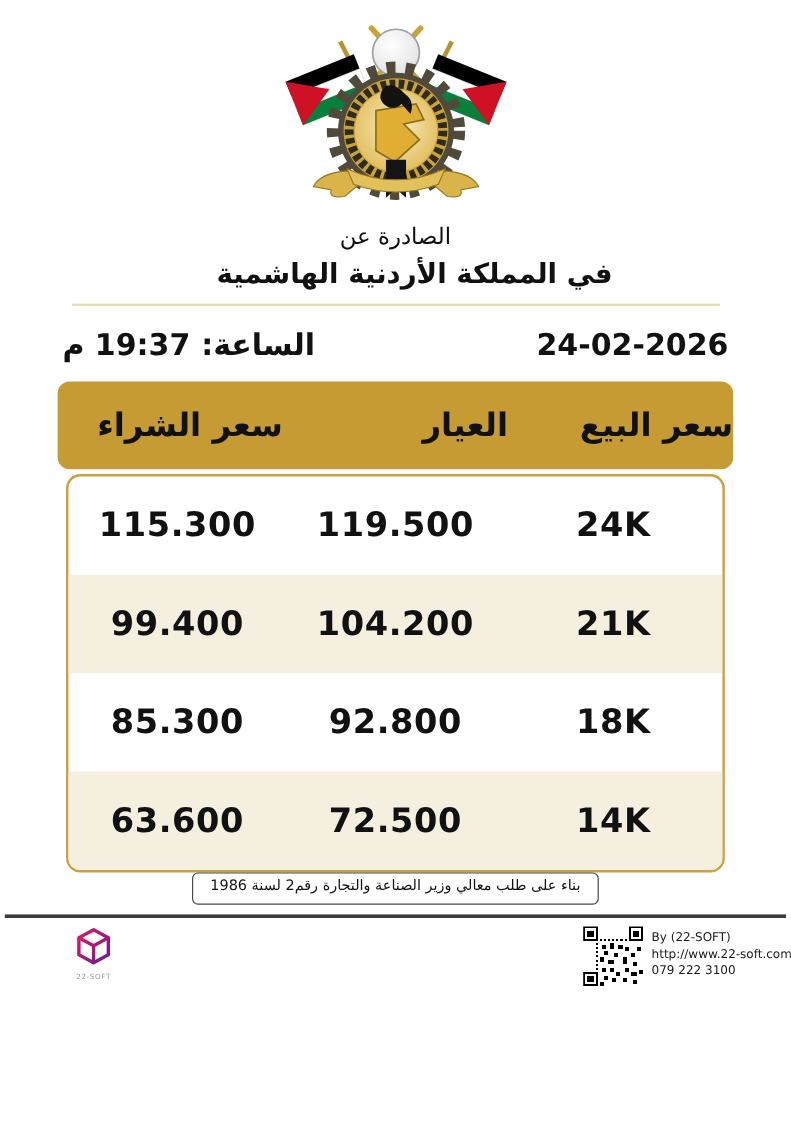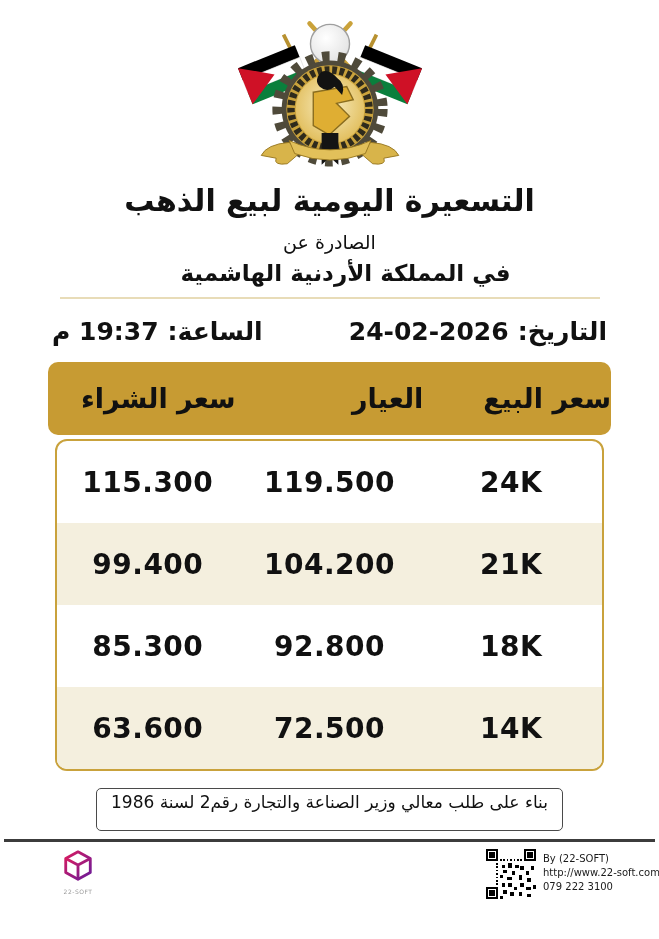--- a/index.html
+++ b/index.html
@@ -41,24 +41,24 @@
     border-radius:12px;
     overflow:hidden;
     background:#fff;
   }
   .trow { display:flex; align-items:center; height:82px; font-size:28px; font-weight:bold; }
   .trow.alt { background:var(--cream,#F4EFDE); }
   .cell { flex:1; text-align:center; letter-spacing:0.5px; }
 
   
   .note {
-    width:max-content; margin:17px auto 0;
+    width:max-content; margin:0 auto 0;
     border:1.5px solid #4a4a4a; border-radius:5px;
-    padding:3px 14px 18px;
-    font-size:17px;
+    padding:3px 14px 8px;
+    font-size:12px;
   }
   .bottomline { margin:8px 4px 0; height:3px; background:var(--dark-line,#3C3C3C); }
   .logos { position:relative; height:72px; }
   .cube { position:absolute; left:58px; top:7px; text-align:center; width:40px; }
   .cube-caption { font-size:6px; color:#999; letter-spacing:0.5px; margin-top:1px; }
   .credit { position:absolute; left:486px; top:7px; display:flex; gap:7px; }
   .credit-text { font-size:10px; line-height:1.4; color:#1a1a1a; padding-top:3px; white-space:nowrap; }
 </style>
 </head>
 <body>
@@ -115,28 +115,26 @@
       <path d="M111 60 q-9 9 -2 16 q8 7 16 0 l8 9 q4 -12 -5 -18 q-9 -10 -17 -7 z" fill="#121212"></path>
 
       <path d="M111 126 h18 v34 l-9 -8 l-9 8 z" fill="#141414"></path>
 
       <path d="M76 136 q-24 2 -30 14 l16 3 q-3 8 12 6 l14 -12 z" fill="#d8b44a" stroke="#96761f" stroke-width="1"></path>
       <path d="M164 136 q24 2 30 14 l-16 3 q3 8 -12 6 l-14 -12 z" fill="#d8b44a" stroke="#96761f" stroke-width="1"></path>
       <path d="M76 134 q44 20 88 0 l-6 14 q-38 14 -76 0 z" fill="#e2c05a" stroke="#96761f" stroke-width="1"></path>
     </svg>
   </div>
 
-  <div class="title" dir="rtl">التسعيرة اليومية لبيع الذهب</div>
   <div class="sub" dir="rtl">الصادرة عن</div>
   <div class="kingdom" dir="rtl">في المملكة الأردنية الهاشمية</div>
   <div class="divider"></div>
 
   <div class="daterow" dir="rtl">
     <div class="dt-group">
-      <span>التاريخ:</span>
       <span dir="ltr">24-02-2026</span>
     </div>
     <div class="dt-group">
       <span>الساعة:</span>
       <span>19:37 م</span>
     </div>
   </div>
 
   <div class="thead" dir="rtl">
     <div class="hcell">سعر البيع</div>

